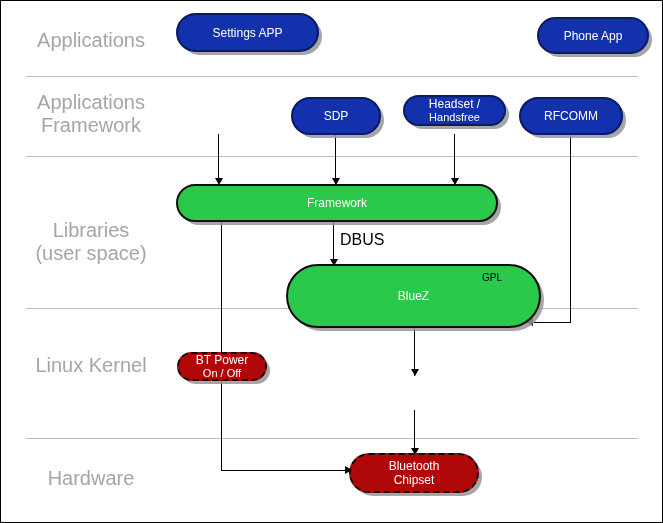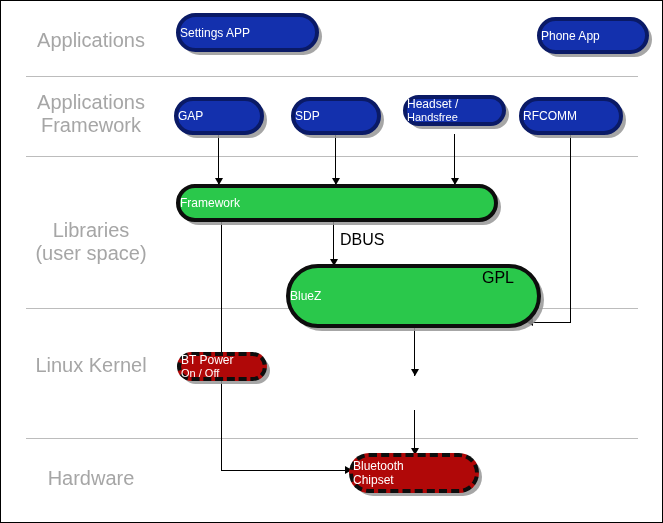--- a/index.html
+++ b/index.html
@@ -36,42 +36,42 @@
     background: #bcbcbc;
   }
 
   
   .node {
     position: absolute;
     box-sizing: border-box;
     border-radius: 999px;
     display: flex;
     flex-direction: column;
-    align-items: flex-start;
+    align-items: center;
     justify-content: center;
     color: #ffffff;
     text-align: center;
-    border: 4px solid #ec4899;
+    border: 2px solid #ec4899;
     box-shadow: 4px 4px 0 -1px rgba(150,150,150,0.85);
     z-index: 5;
   }
   .node .l1 { font-size: 12px; line-height: 14px; }
   .node .l2 { font-size: 11px; line-height: 13px; }
 
   .node.blue  { background: #1330ad; border-color: #0a1a66; }
   .node.green { background: #2ac84b; border-color: #0d0d0d; }
   .node.red   { background: #b00808; border-color: #0d0d0d; border-style: dashed; }
 
   .node.green .l1 { font-size: 12px; }
 
   
   .gpl-tag {
     position: absolute;
     color: #000000;
-    font-size: 16px;
+    font-size: 10px;
     line-height: 14px;
     z-index: 6;
   }
 
   
   .vline {
     position: absolute;
     width: 1px;
     background: #000000;
     z-index: 2;
@@ -163,23 +163,20 @@
   <div class="arrow-right" style="left:344px; top:465px;"></div>
 
   <div class="node blue" style="left:175px; top:12px; width:143px; height:39px;">
     <span class="l1">Settings APP</span>
   </div>
 
   <div class="node blue" style="left:536px; top:16px; width:112px; height:37px;">
     <span class="l1">Phone App</span>
   </div>
 
-  <div class="node blue" style="left:173px; top:96px; width:90px; height:38px;">
-    <span class="l1">GAP</span>
-  </div>
 
   <div class="node blue" style="left:290px; top:96px; width:90px; height:38px;">
     <span class="l1">SDP</span>
   </div>
 
   <div class="node blue" style="left:402px; top:94px; width:103px; height:31px;">
     <span class="l1">Headset /</span>
     <span class="l2">Handsfree</span>
   </div>
 

